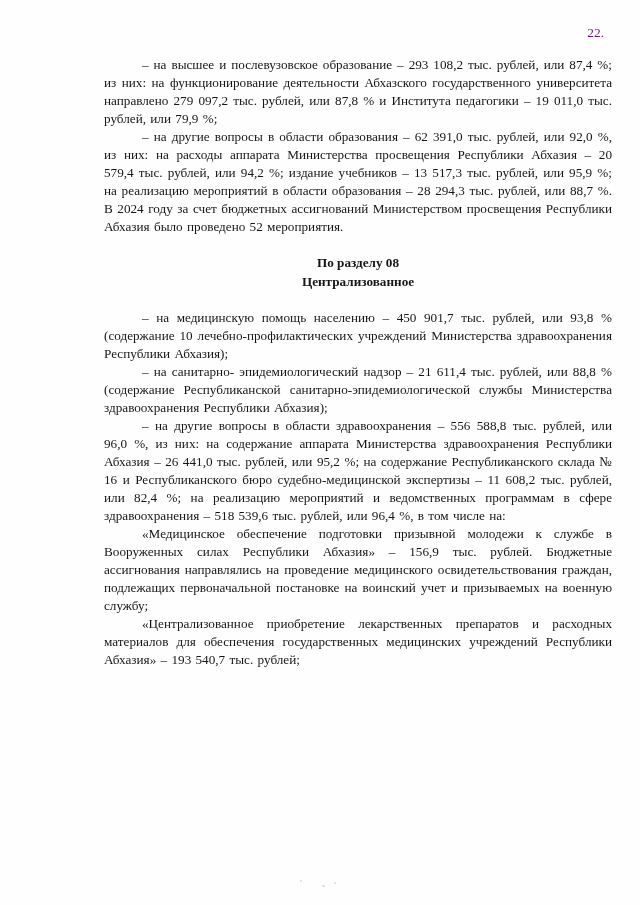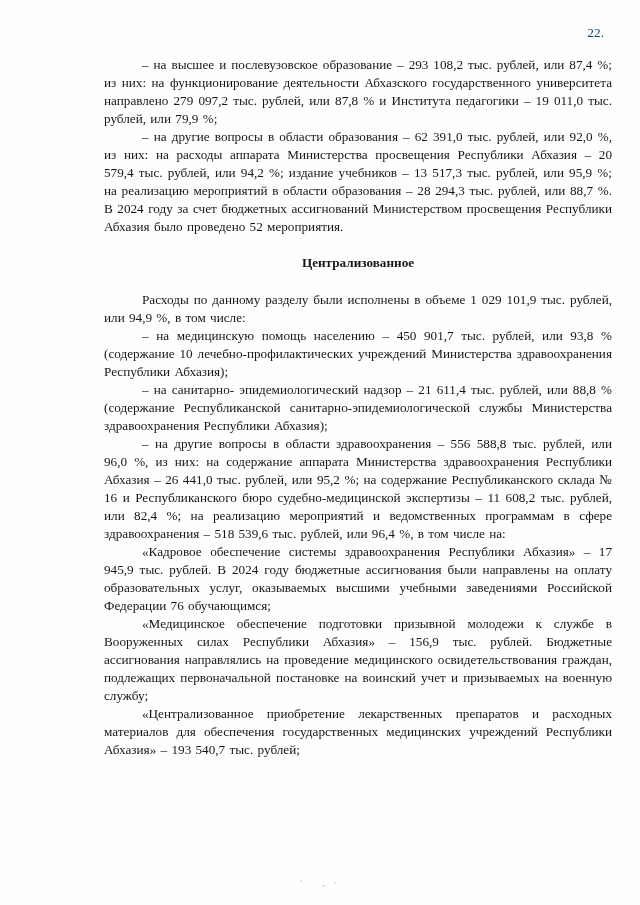--- a/index.html
+++ b/index.html
@@ -20,21 +20,21 @@
       font-family: "Liberation Serif", "DejaVu Serif", serif;
       color: #161616;
       font-size: 13.2px;
       line-height: 18px;
     }
     .page-number {
       position: absolute;
       top: 24px;
       right: 36px;
       font-size: 13.4px;
-      color: #0c4a6e;
+      color: #701a75;
     }
     .content {
       position: absolute;
       left: 104px;
       width: 508px;
       top: 56px;
     }
     .para {
       margin: 0;
       text-align: justify;
@@ -75,33 +75,32 @@
 
   <div class="page-number">22.</div>
 
   <div class="content">
 
     <p class="para">– на высшее и послевузовское образование – 293 108,2 тыс. рублей, или 87,4 %; из них: на функционирование деятельности Абхазского государственного университета направлено 279 097,2 тыс. рублей, или 87,8 % и Института педагогики – 19 011,0 тыс. рублей, или 79,9 %;</p>
 
     <p class="para">– на другие вопросы в области образования – 62 391,0 тыс. рублей, или 92,0 %, из них: на расходы аппарата Министерства просвещения Республики Абхазия – 20 579,4 тыс. рублей, или 94,2 %; издание учебников – 13 517,3 тыс. рублей, или 95,9 %; на реализацию мероприятий в области образования – 28 294,3 тыс. рублей, или 88,7 %. В 2024 году за счет бюджетных ассигнований Министерством просвещения Республики Абхазия было проведено 52 мероприятия.</p>
 
     <div class="heading-block">
+      <p class="heading-line">По разделу 08</p>
       <p class="heading-line">Централизованное</p>
     </div>
 
-    <p class="para">Расходы по данному разделу были исполнены в объеме 1 029 101,9 тыс. рублей, или 94,9 %, в том числе:</p>
 
     <p class="para">– на медицинскую помощь населению – 450 901,7 тыс. рублей, или 93,8 % (содержание 10 лечебно-профилактических учреждений Министерства здравоохранения Республики Абхазия);</p>
 
     <p class="para">– на санитарно- эпидемиологический надзор – 21 611,4 тыс. рублей, или 88,8 % (содержание Республиканской санитарно-эпидемиологической службы Министерства здравоохранения Республики Абхазия);</p>
 
     <p class="para">– на другие вопросы в области здравоохранения –  556 588,8 тыс. рублей, или 96,0 %, из них: на содержание аппарата Министерства здравоохранения Республики Абхазия – 26 441,0 тыс. рублей, или 95,2 %; на содержание Республиканского склада № 16 и Республиканского бюро судебно-медицинской экспертизы – 11 608,2 тыс. рублей, или 82,4 %; на реализацию мероприятий и ведомственных программам в сфере здравоохранения – 518 539,6 тыс. рублей, или 96,4 %, в том числе на:</p>
 
 
-    <p class="para">«Кадровое обеспечение системы здравоохранения Республики Абхазия» – 17 945,9 тыс. рублей. В 2024 году бюджетные ассигнования были направлены на оплату образовательных услуг, оказываемых высшими учебными заведениями Российской Федерации 76 обучающимся;</p>
 
     <p class="para">«Медицинское обеспечение подготовки призывной молодежи к службе в Вооруженных силах Республики Абхазия» – 156,9 тыс. рублей. Бюджетные ассигнования направлялись на проведение медицинского освидетельствования граждан, подлежащих первоначальной постановке на воинский учет и призываемых на военную службу;</p>
 
     <p class="para">«Централизованное приобретение лекарственных препаратов и расходных материалов для обеспечения государственных медицинских учреждений Республики Абхазия» – 193 540,7 тыс. рублей;</p>
 
   </div>
 
   <div class="scan-artifact">
     <i class="d1"></i>
       <i class="d2"></i>

